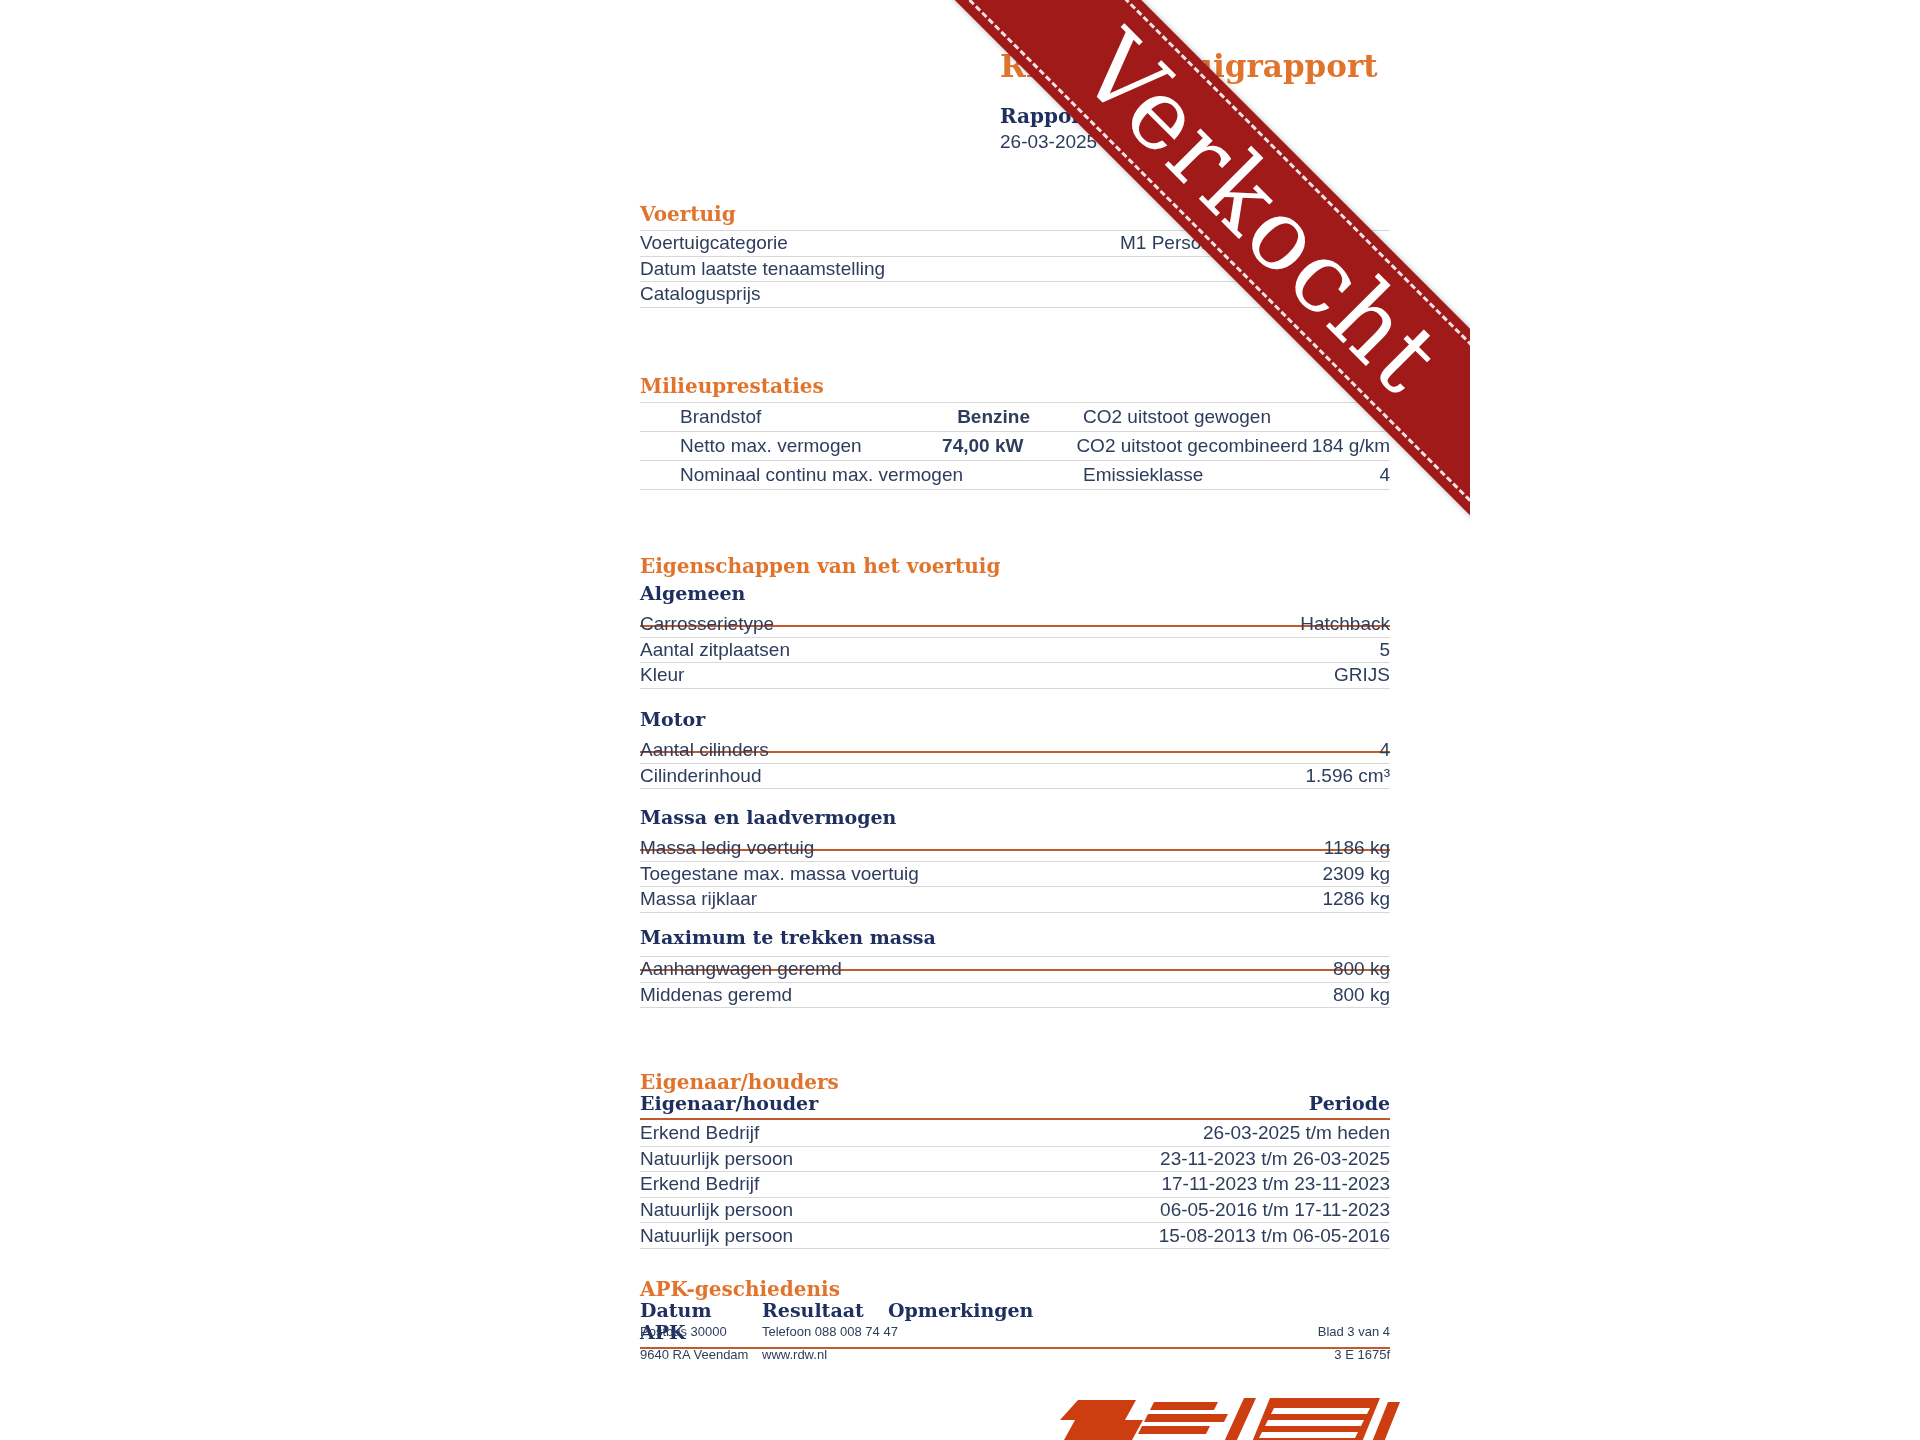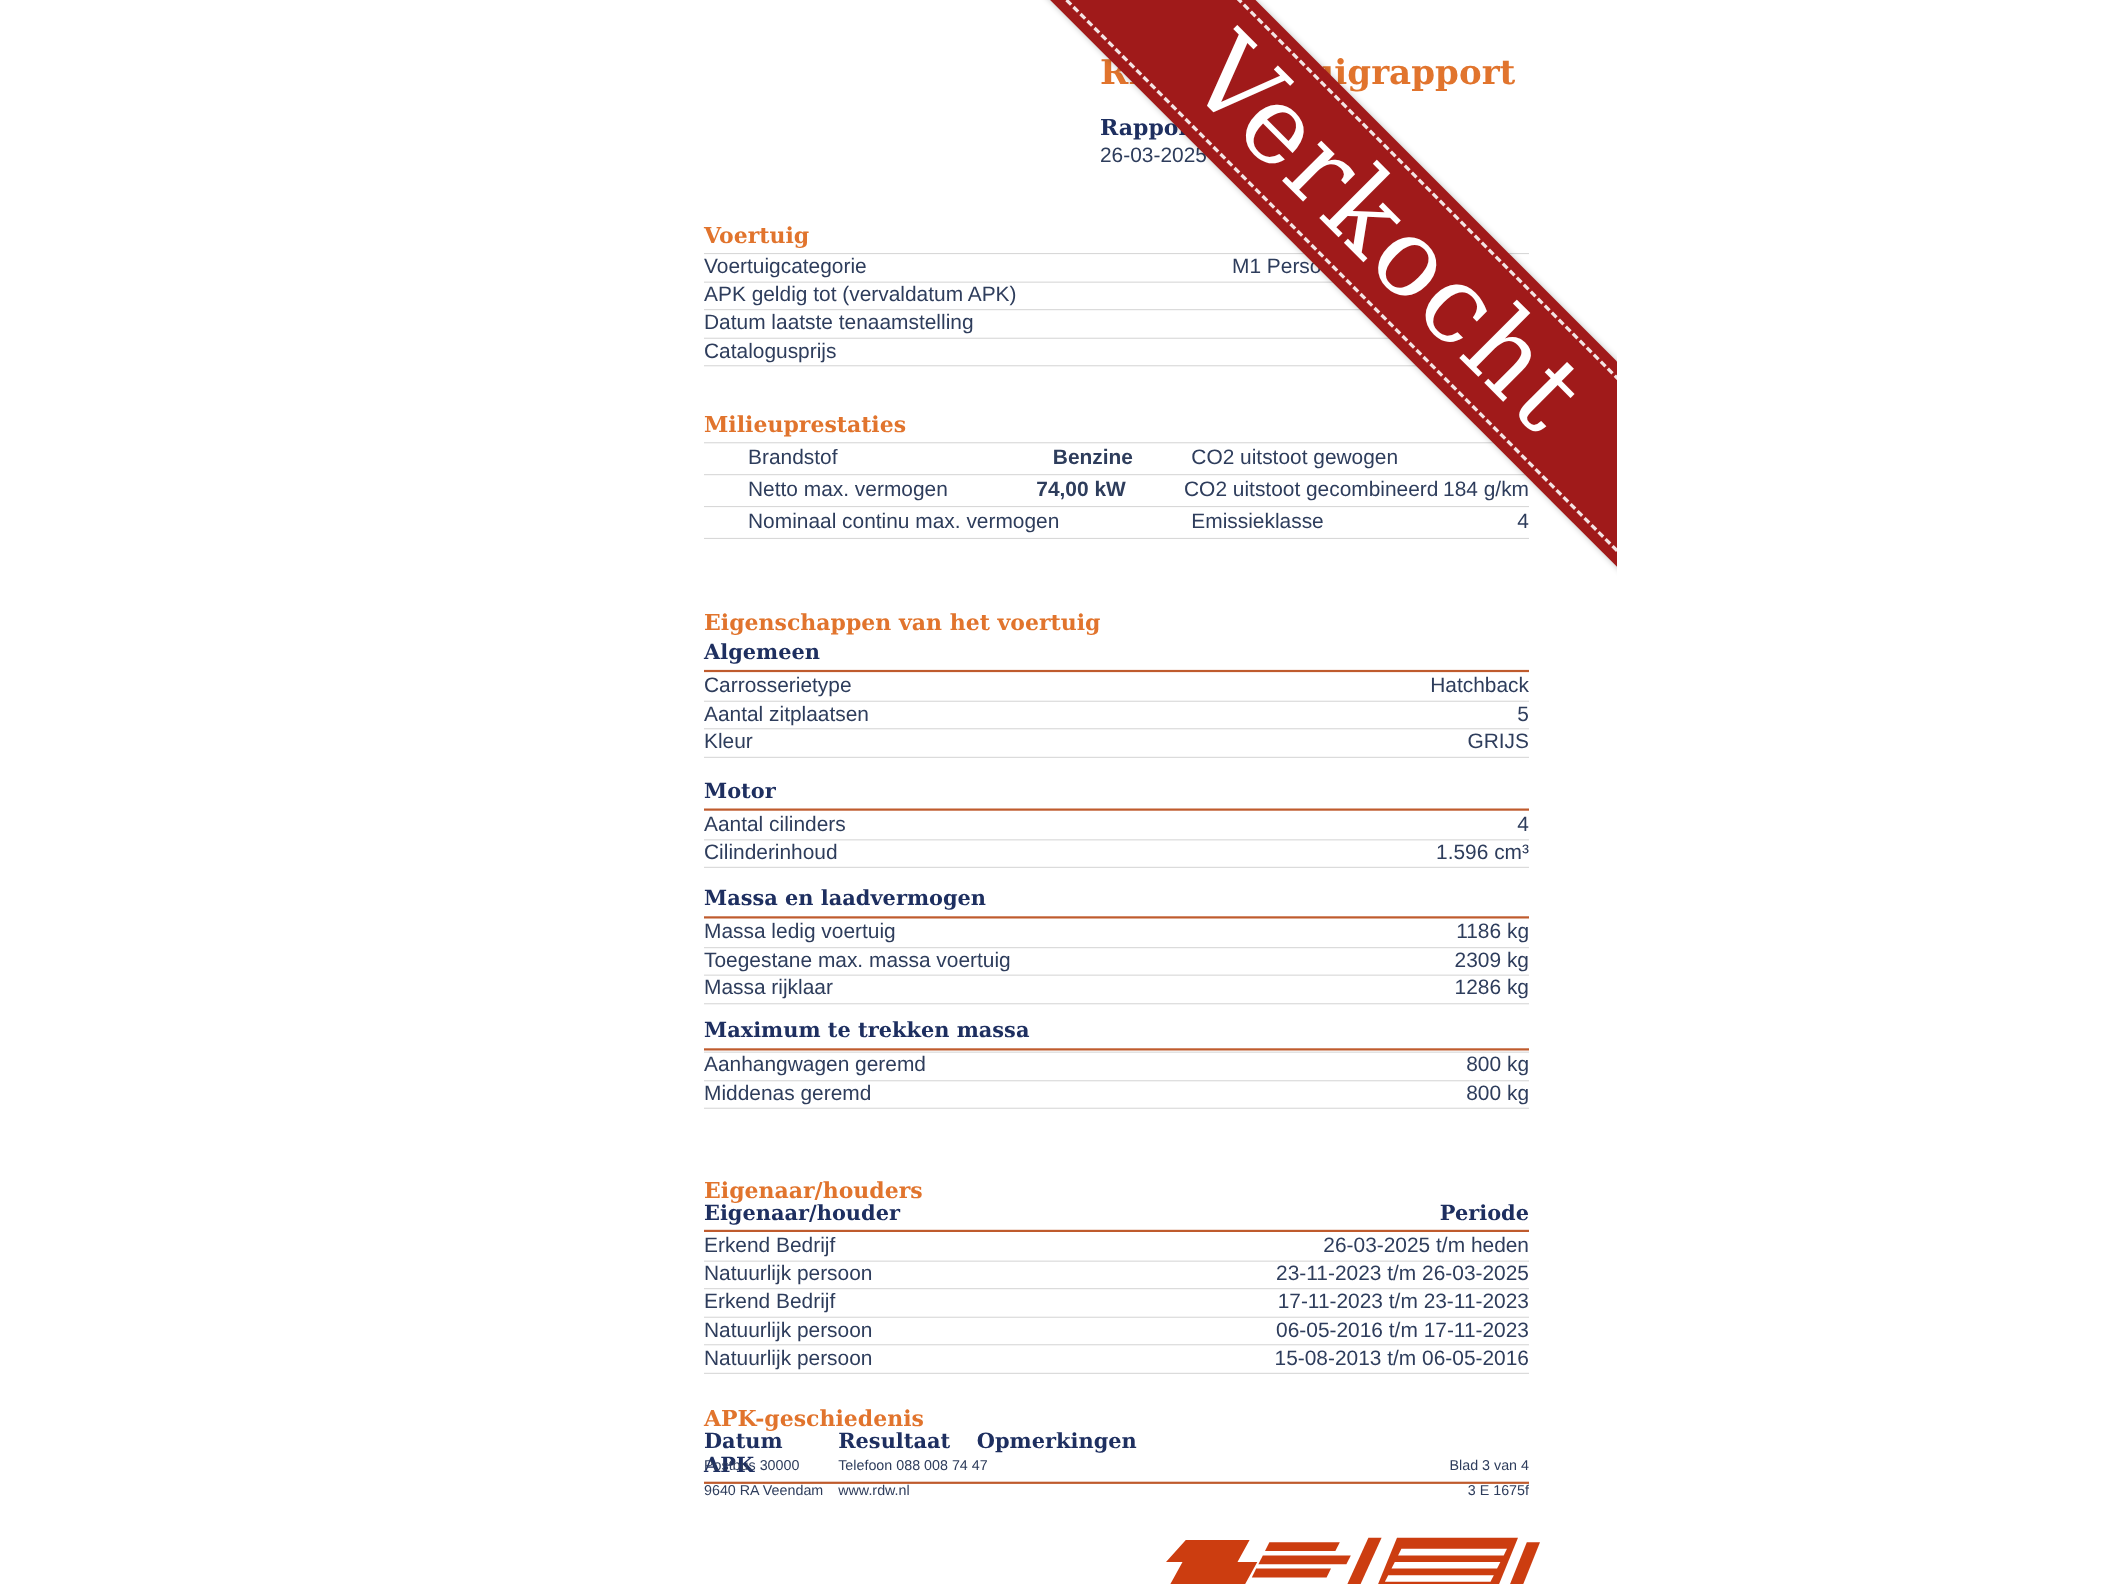--- a/index.html
+++ b/index.html
@@ -17,21 +17,21 @@
              font-weight:700;font-size:31px;color:#e1742d;white-space:nowrap;}
   .report-date-label{position:absolute;left:1000px;top:104px;font-family:"DejaVu Serif",serif;
              font-weight:700;font-size:20px;color:#1e2f60;}
   .report-date{position:absolute;left:1000px;top:131px;font-size:19px;color:#2e3d5c;}
 
   
   .sec-head{position:absolute;left:640px;width:750px;font-family:"DejaVu Serif",serif;
             font-weight:700;font-size:20px;color:#e1742d;}
   .sub-head{position:absolute;left:640px;width:750px;font-family:"DejaVu Serif",serif;
             font-weight:700;font-size:19px;color:#1e2f60;
-            padding-bottom:5px;border-bottom:2px solid #bf5b2d;}
+            padding-bottom:21px;border-bottom:2px solid #bf5b2d;}
   .tbl{position:absolute;left:640px;width:750px;border-bottom:1px solid #d8d8d8;}
   .trow{display:flex;justify-content:space-between;align-items:center;
         height:24.6px;border-top:1px solid #d8d8d8;font-size:19px;}
   .trow.h28{height:28px;}
   .trow.no-top{border-top:none;}
   .tlabel{white-space:nowrap;}
   .tvalue{white-space:nowrap;text-align:right;}
   
   .m-l1{width:262px;white-space:nowrap;margin-left:40px;}
   .m-v1{width:88px;text-align:right;white-space:nowrap;font-weight:bold;}
@@ -76,24 +76,20 @@
 
   <div class="doc-title">RDW Voertuigrapport</div>
   <div class="report-date-label">Rapportdatum</div>
   <div class="report-date">26-03-2025</div>
 
   <div class="sec-head" style="top:202px">Voertuig</div>
   <div class="tbl" style="top:230px">
     <div class="trow" style="position:relative">
       <span class="tlabel">Voertuigcategorie</span>
       <span class="tvalue cat-value">M1 Personen</span>
-    </div>
-    <div class="trow">
-      <span class="tlabel">APK geldig tot (vervaldatum APK)</span>
-      <span class="tvalue"></span>
     </div>
     <div class="trow">
       <span class="tlabel">Datum laatste tenaamstelling</span>
       <span class="tvalue"></span>
     </div>
     <div class="trow">
       <span class="tlabel">Catalogusprijs</span>
       <span class="tvalue"></span>
     </div>
   </div>

